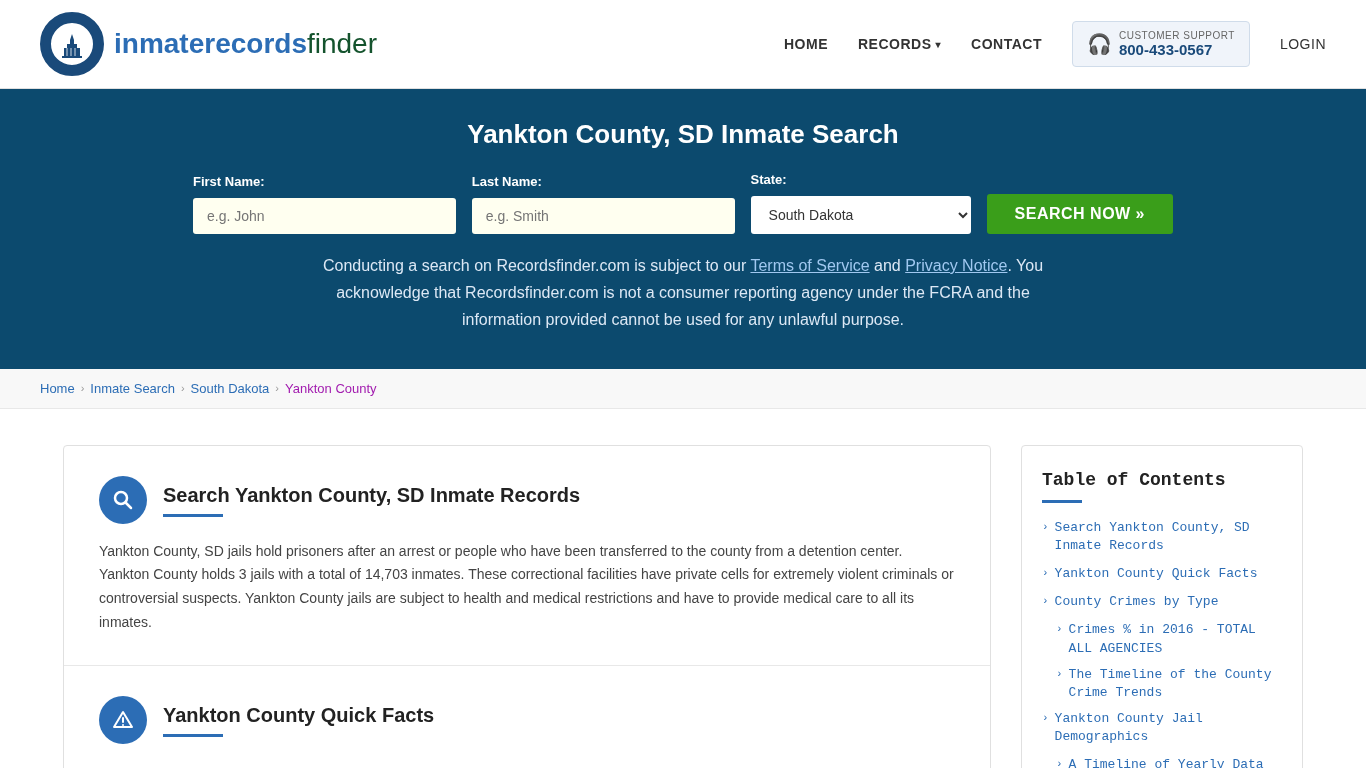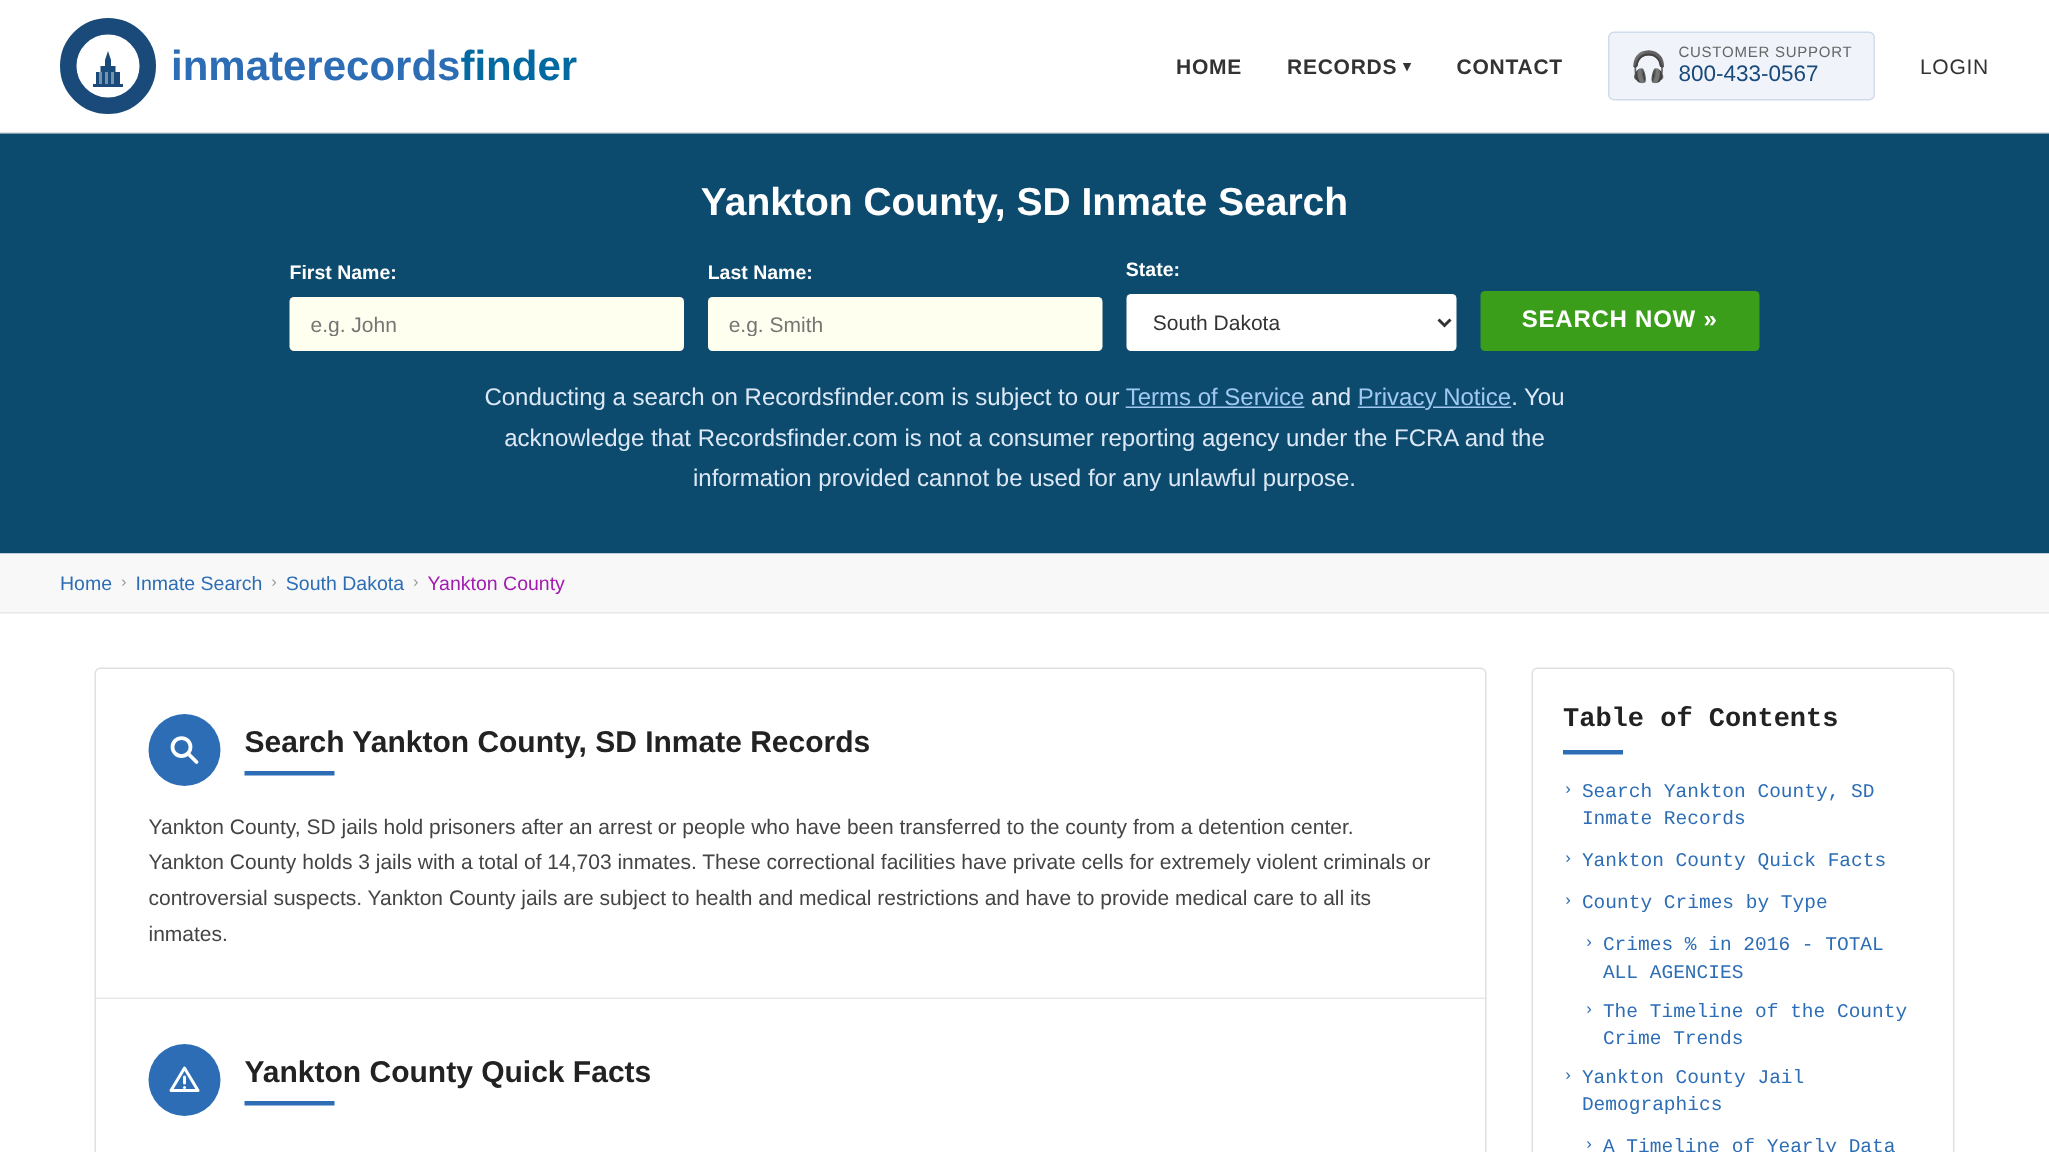--- a/index.html
+++ b/index.html
@@ -36,22 +36,22 @@
     }
     .logo-text {
       font-size: 28px;
       color: #1a4a7a;
     }
     .logo-text span {
       color: #2c6db5;
       font-weight: 700;
     }
     .logo-text strong {
-      color: #0369a1;
-      font-weight: 700;
+      color: #14532d;
+      font-weight: 400;
     }
     .nav-area {
       display: flex;
       align-items: center;
       gap: 30px;
     }
     .nav-item {
       font-size: 14px;
       font-weight: 700;
       color: #333;
@@ -88,21 +88,21 @@
       flex-direction: column;
     }
     .support-label {
       font-size: 10px;
       color: #666;
       text-transform: uppercase;
       letter-spacing: 0.5px;
     }
     .support-number {
       font-size: 15px;
-      font-weight: 400;
+      font-weight: 700;
       color: #1a4a7a;
     }
     .login-btn {
       font-size: 14px;
       font-weight: 400;
       color: #333;
       text-transform: uppercase;
       cursor: pointer;
     }
 

